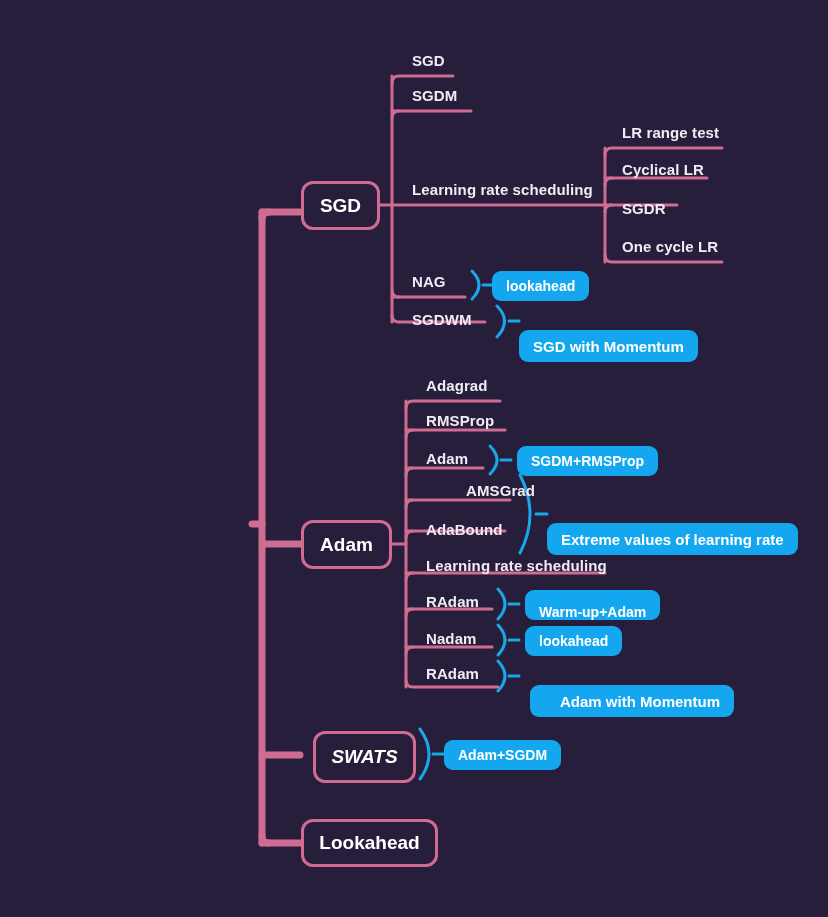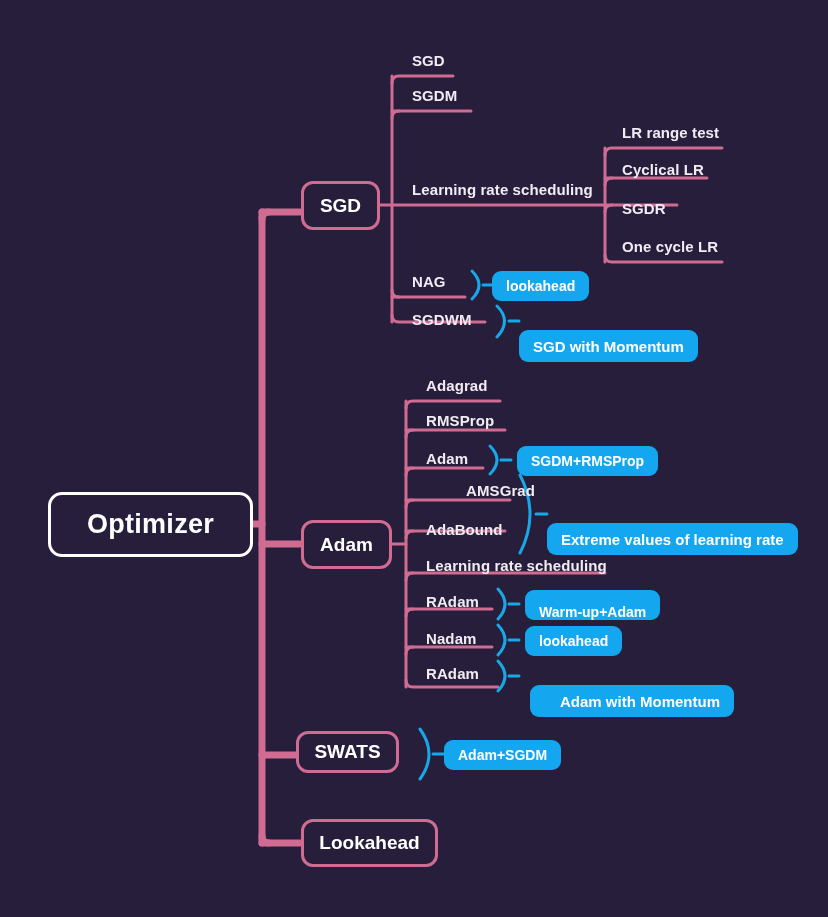--- a/index.html
+++ b/index.html
@@ -142,33 +142,30 @@
       <path d="M509,640 L519,640"></path>
 
       <path d="M498,661 Q512,676 498,691"></path>
       <path d="M509,676 L519,676"></path>
 
       <path d="M420,729 Q438,754 420,779"></path>
       <path d="M433,754 L444,754"></path>
     </g>
   </svg>
 
-  <div class="node root" style="left:48px;top:492px;width:205px;height:65px;">
-    <span>Optimizer</span>
-  </div>
 
   <div class="node major" style="left:301px;top:181px;width:79px;height:49px;">
     <span>SGD</span>
   </div>
 
   <div class="node major" style="left:301px;top:520px;width:91px;height:49px;">
     <span>Adam</span>
   </div>
 
-  <div class="node major" style="left:296px;top:731px;width:103px;height:42px;">
+  <div class="node major" style="left:313px;top:731px;width:103px;height:52px;font-style:italic;">
     <span>SWATS</span>
   </div>
 
   <div class="node major" style="left:301px;top:819px;width:137px;height:48px;">
     <span>Lookahead</span>
   </div>
 
   <div class="leaf" style="left:412px;top:52px;">SGD</div>
 
   <div class="leaf" style="left:412px;top:87px;">SGDM</div>

